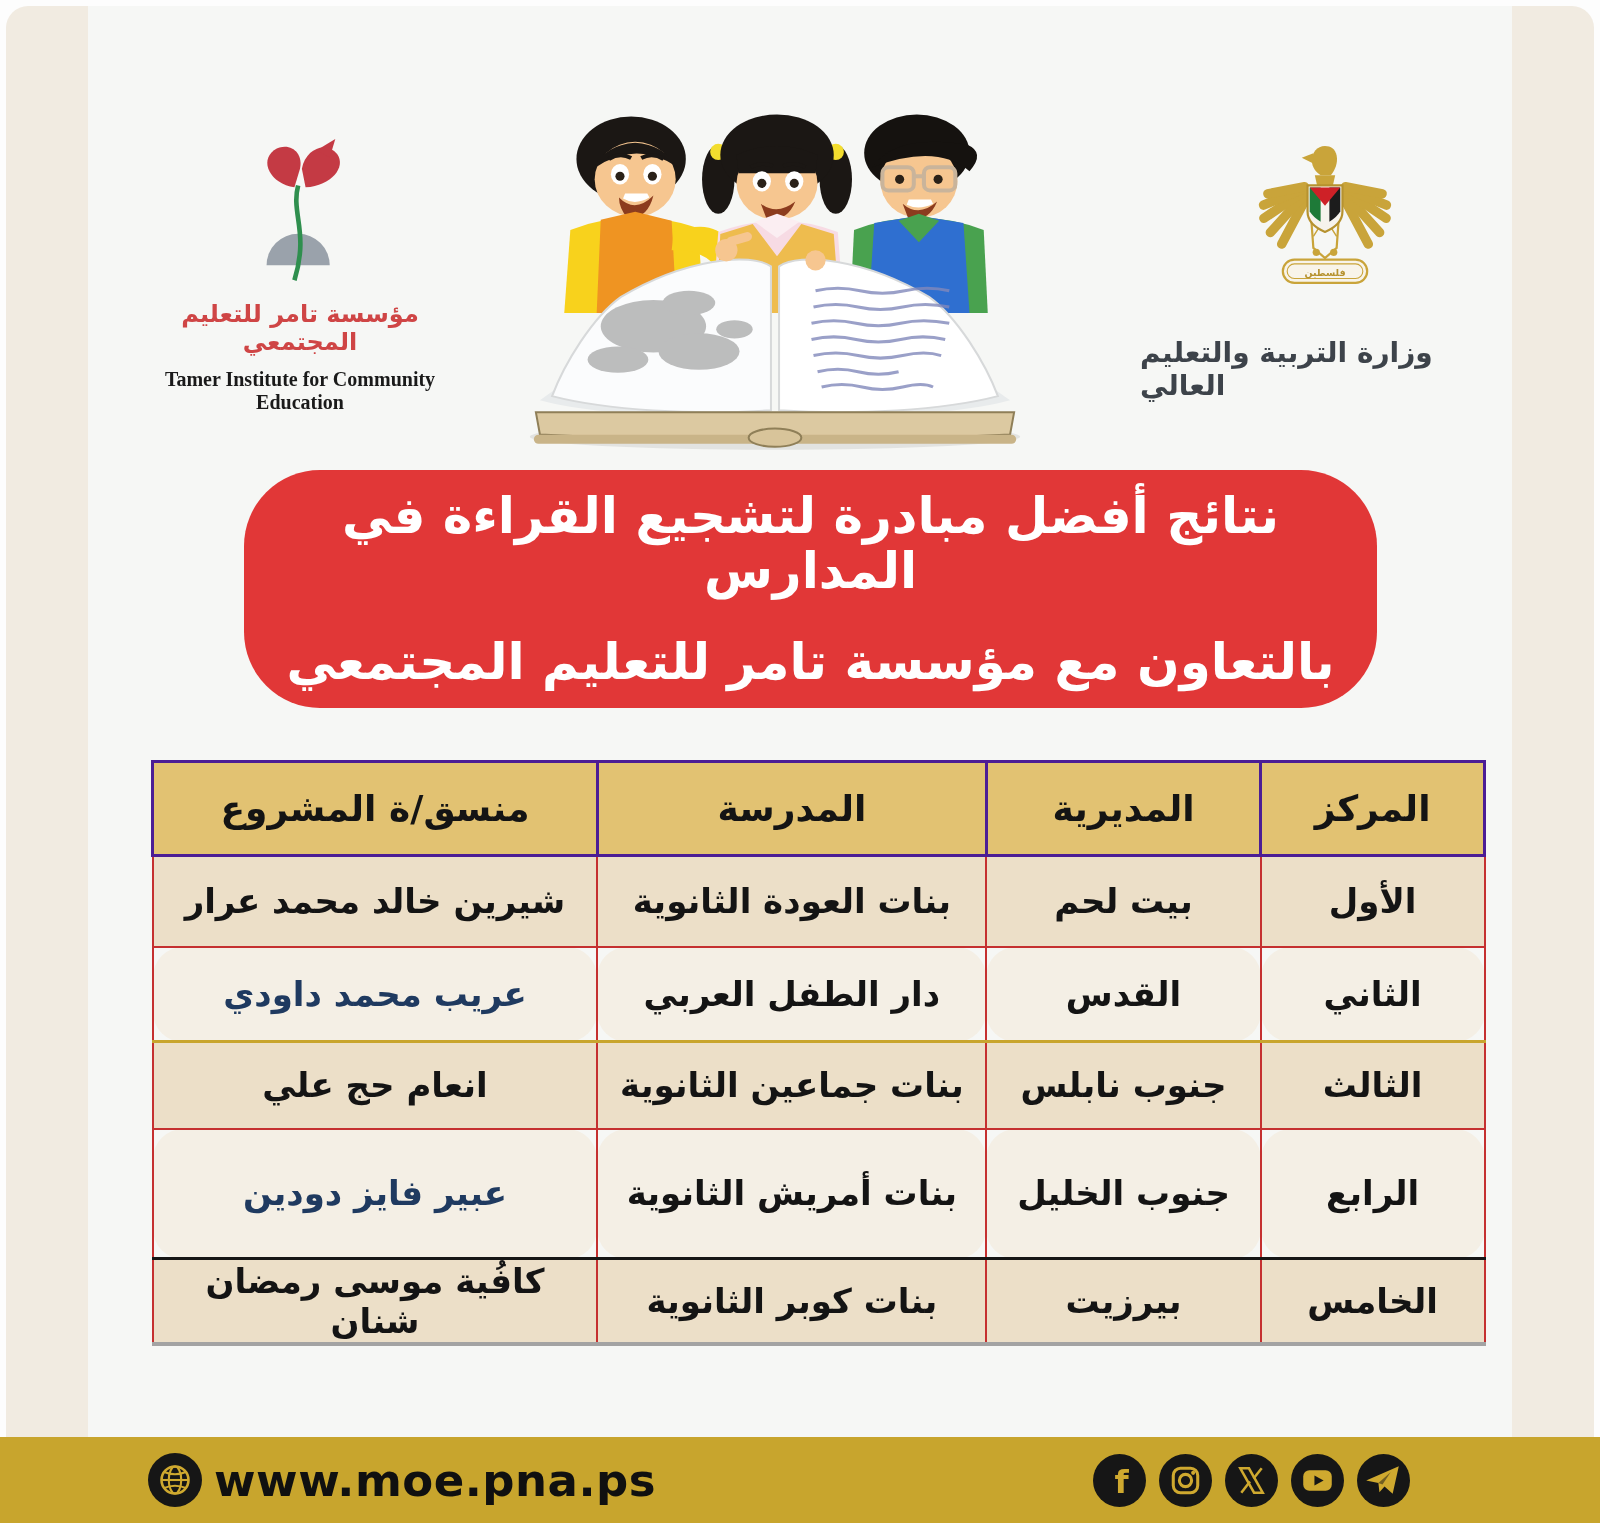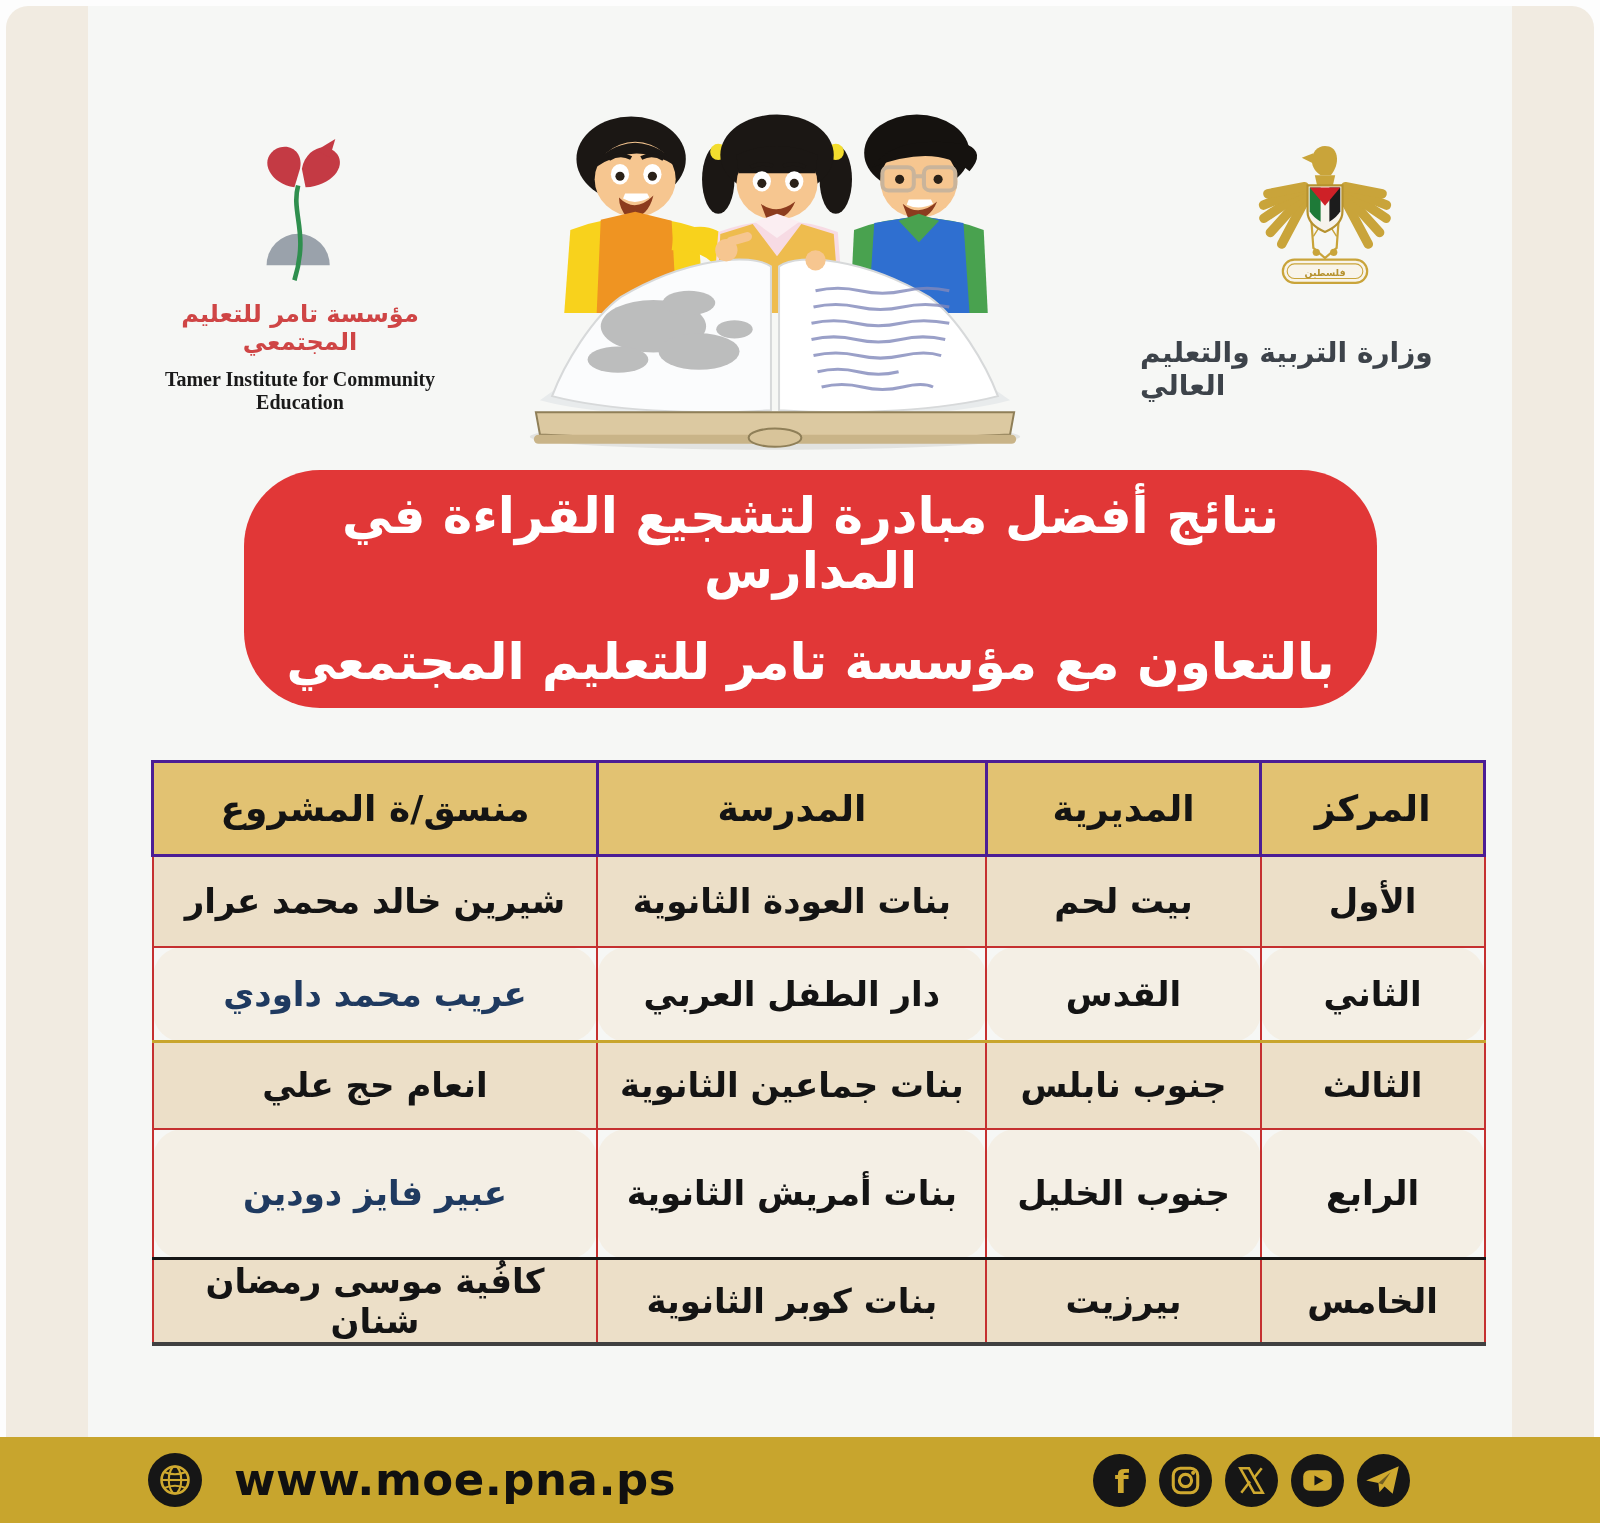--- a/index.html
+++ b/index.html
@@ -33,27 +33,27 @@
                     font-size:36px;font-weight:bold;height:91px;padding:0 8px;}
   .results-table td{border:2px solid #c53030;color:#141414;font-size:34px;font-weight:bold;
                     text-align:center;vertical-align:middle;padding:0 10px;}
   .results-table tr.shade-dark td{background:#ecdfc8;}
   .results-table tr.shade-light td{background:#f4efe5;border-radius:30px;}
   .results-table tr.r1{height:91px;} .results-table tr.r2{height:95px;}
   .results-table tr.r3{height:87px;} .results-table tr.r4{height:130px;}
   .results-table tr.r5{height:85px;}
   .results-table tr.r3 td{border-top:3px solid #c8a52d;}
   .results-table tr.r5 td{border-top:3px solid #161616;}
-  .results-table tr.r5 td{border-bottom:4px solid #404040;}
+  .results-table tr.r5 td{border-bottom:4px solid #a3a3a3;}
   .results-table td.navy{color:#1f3a60;}
 
   
   .footer{position:absolute;left:0;top:1437px;width:1600px;height:86px;background:#c8a52d;
           display:flex;align-items:center;}
-  .site-group{margin-left:148px;display:flex;align-items:flex-start;gap:32px;}
+  .site-group{margin-left:148px;display:flex;align-items:center;gap:12px;}
   .website{font-size:45px;font-weight:600;color:#101010;letter-spacing:0.5px;}
   .socials{margin-left:auto;margin-right:190px;display:flex;gap:13px;align-items:center;}
   .socials svg{display:block;}
 </style>
 </head>
 <body>
 
 <div class="poster">
   <div class="beige-card"></div>
   <div class="content-field"></div>

